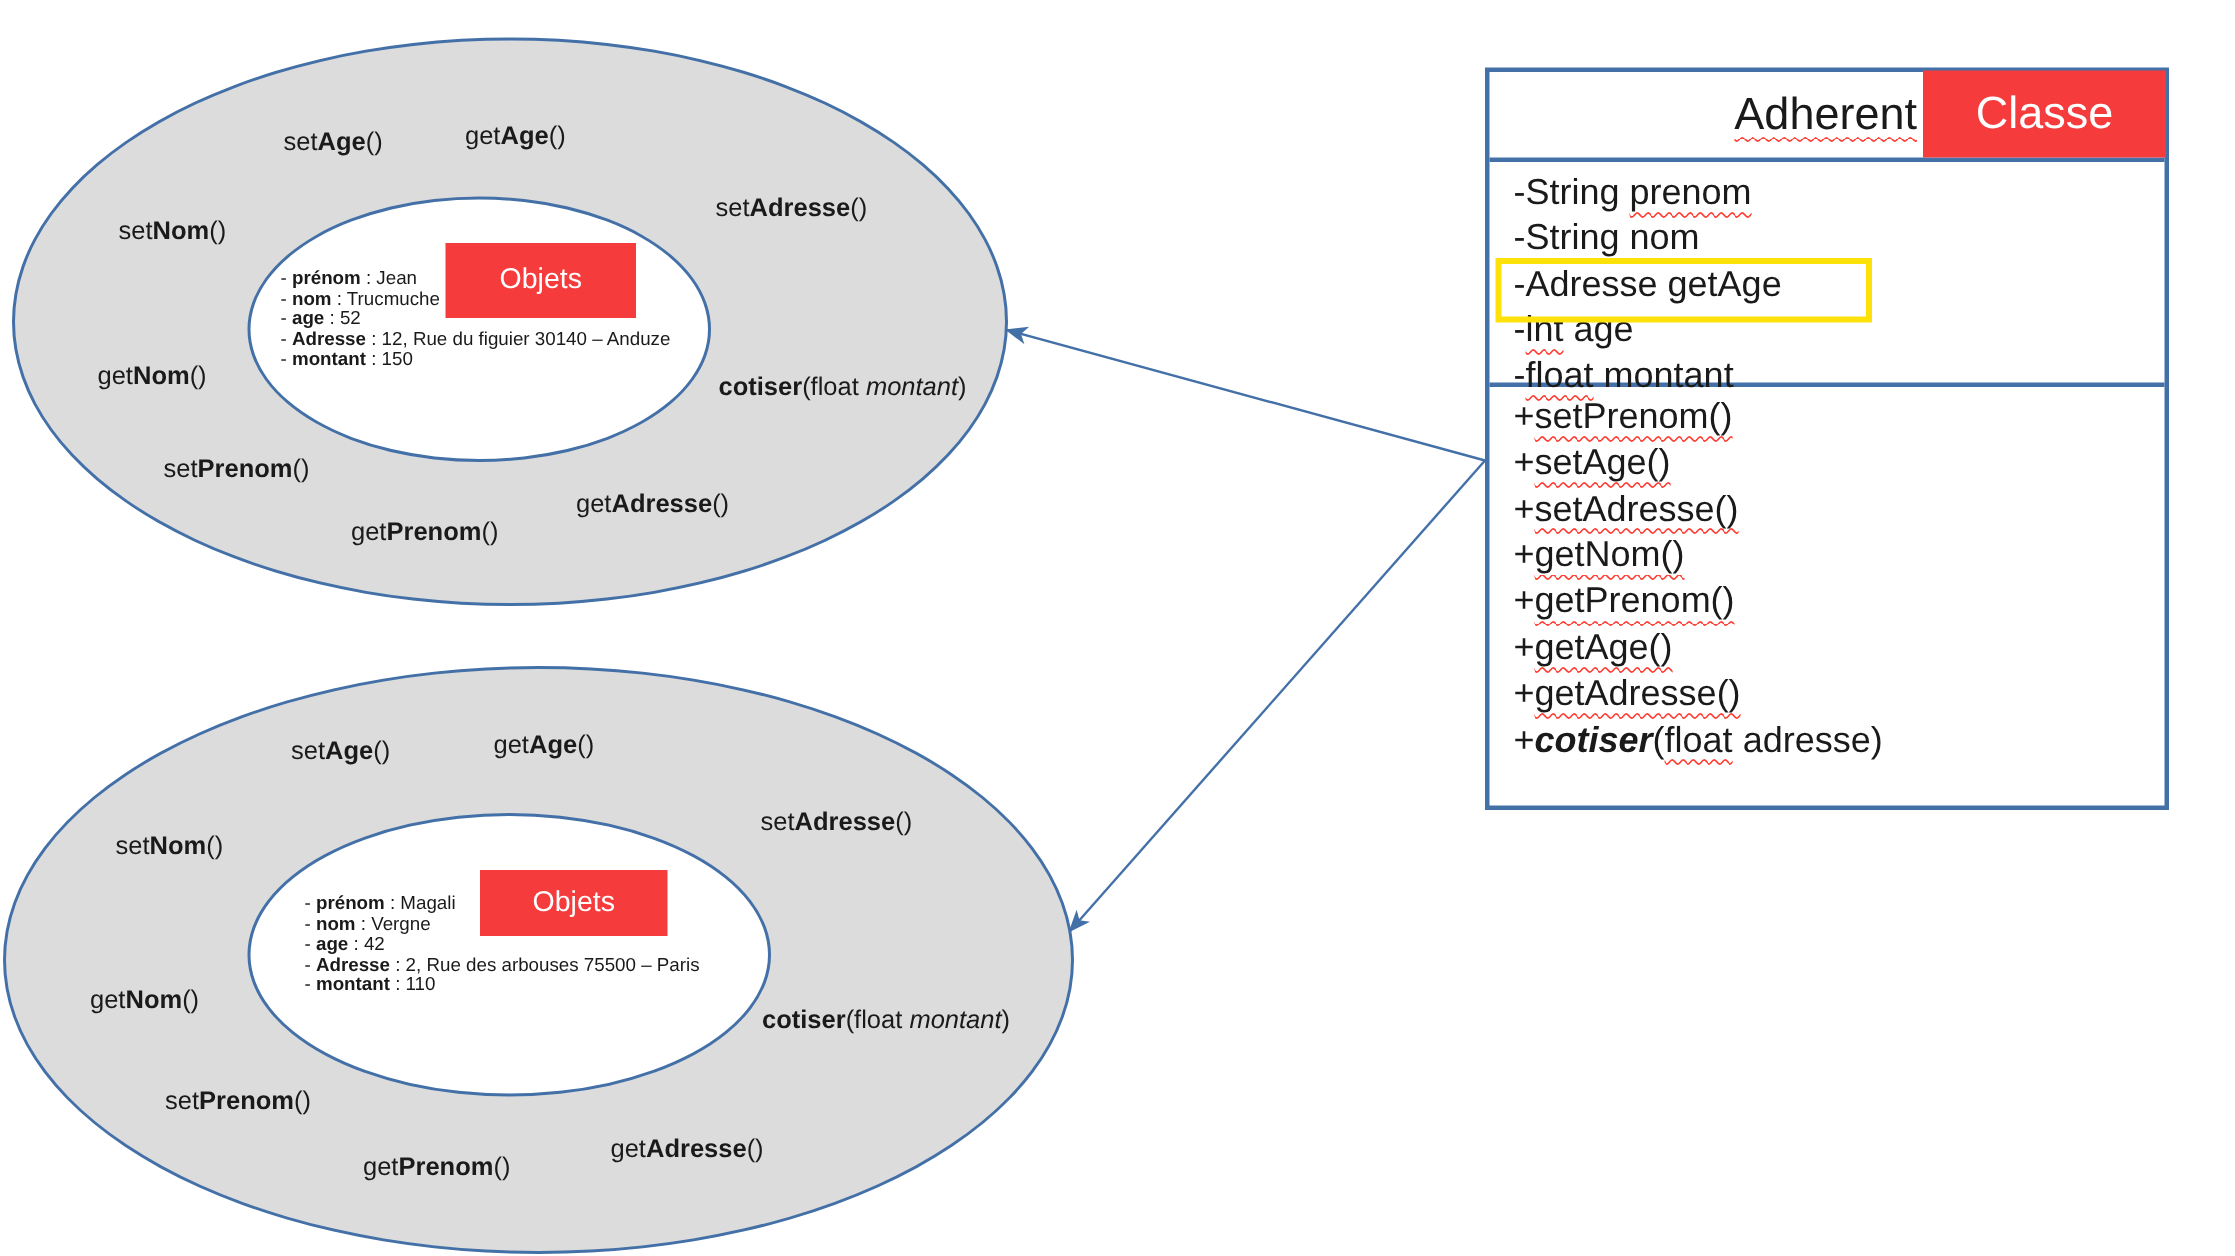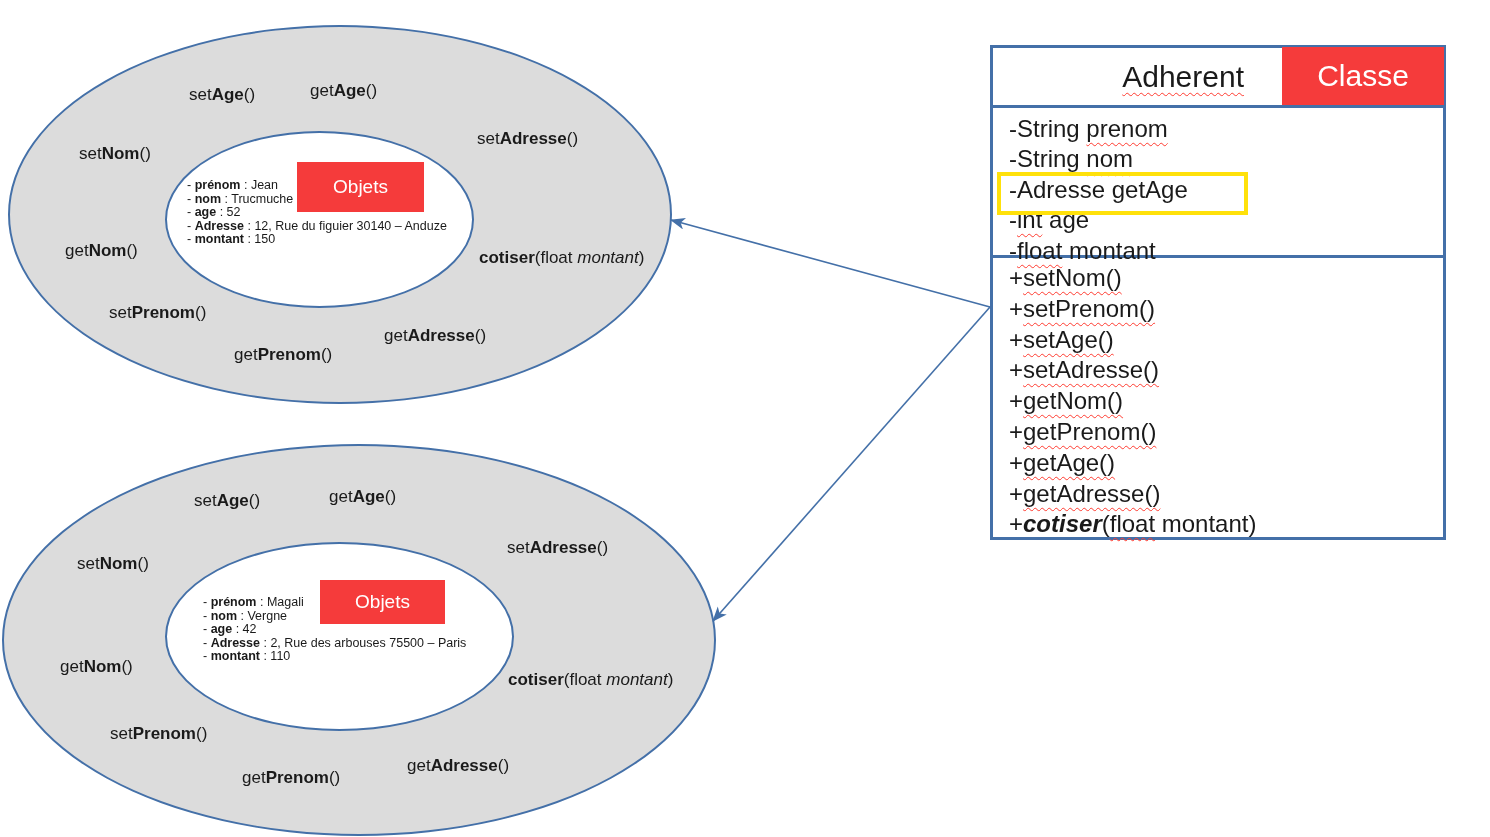--- a/index.html
+++ b/index.html
@@ -55,21 +55,21 @@
   .e2 .m-setPrenom{left:106px;top:278px;}
   .e2 .m-getPrenom{left:238px;top:322px;}
   .e2 .m-getAdresse{left:403px;top:310px;}
   
   .class-box{
     position:absolute;left:990px;top:45px;width:456px;height:495px;
     border:3px solid #4470a8;background:#ffffff;box-sizing:border-box;z-index:2;
   }
   .cb-header{
     height:57px;border-bottom:3px solid #4470a8;
-    display:flex;align-items:stretch;gap:34px;
+    display:flex;align-items:stretch;
   }
   .cb-title{
     flex:1;text-align:right;font-size:30px;
     display:flex;align-items:center;justify-content:flex-end;
     padding-right:4px;
   }
   .cb-tag{
     width:162px;background:#f53b3b;color:#ffffff;font-size:30px;
     display:flex;align-items:center;justify-content:center;
     margin:-1px -1px 0 0;
@@ -164,24 +164,23 @@
     <span class="cb-tag">Classe</span>
   </div>
   <div class="cb-attrs">
       <div class="crow"><span>-String </span><span class="sq">prenom</span></div>
       <div class="crow"><span>-String </span><span class="sq">nom</span></div>
       <div class="crow"><span>-Adresse getAge</span></div>
       <div class="crow"><span>-</span><span class="sq">int</span><span> age</span></div>
       <div class="crow"><span>-</span><span class="sq">float</span><span> montant</span></div>
     </div>
   <div class="cb-methods">
-      <div class="crow"><span>+</span><span class="sq">setNom()</span></div>
       <div class="crow"><span>+</span><span class="sq">setPrenom()</span></div>
       <div class="crow"><span>+</span><span class="sq">setAge()</span></div>
       <div class="crow"><span>+</span><span class="sq">setAdresse()</span></div>
       <div class="crow"><span>+</span><span class="sq">getNom()</span></div>
       <div class="crow"><span>+</span><span class="sq">getPrenom()</span></div>
       <div class="crow"><span>+</span><span class="sq">getAge()</span></div>
       <div class="crow"><span>+</span><span class="sq">getAdresse()</span></div>
-      <div class="crow"><span>+</span><span class="bi">cotiser</span><span>(</span><span class="sq">float</span><span> montant)</span></div>
+      <div class="crow"><span>+</span><span class="bi">cotiser</span><span>(</span><span class="sq">float</span><span> adresse)</span></div>
     </div>
   <div class="yellow-box"></div>
 </div>
 
 </body></html>

